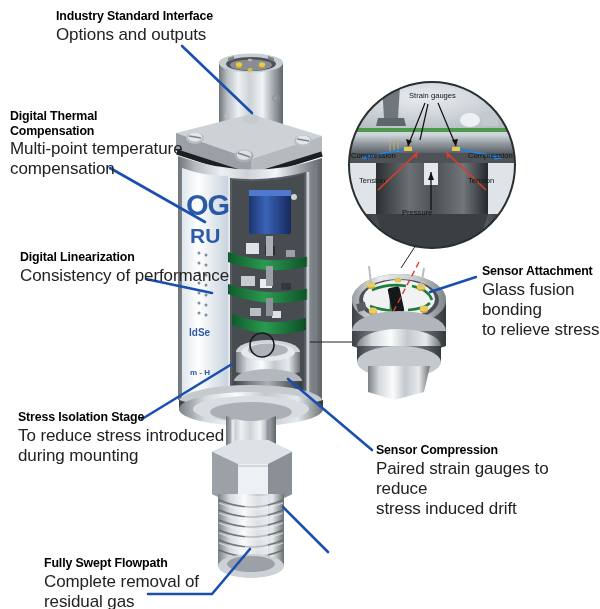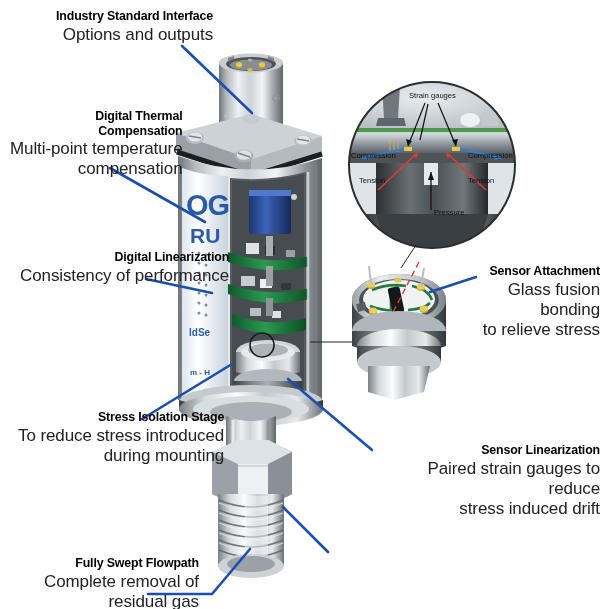--- a/index.html
+++ b/index.html
@@ -18,21 +18,20 @@
   }
   #artwork {
     position: absolute;
     left: 0; top: 0;
     width: 600px; height: 609px;
   }
   .callout {
     position: absolute;
     color: #000000;
     line-height: 1.18;
-    text-align: right;
   }
   .callout .title {
     font-size: 12.4px;
     font-weight: bold;
     letter-spacing: -0.15px;
     white-space: pre-line;
   }
   .callout .sub {
     font-size: 17px;
     font-weight: normal;
@@ -406,21 +405,21 @@
       <line x1="372" y1="450" x2="288" y2="379"></line>
       <line x1="328" y1="552" x2="283" y2="507"></line>
     </g>
   </svg>
 
   <div class="inset-label" style="left:409px; top:91px;">Strain gauges</div>
   <div class="inset-label" style="left:351px; top:151px;">Compression</div>
   <div class="inset-label" style="left:468px; top:151px;">Compression</div>
   <div class="inset-label" style="left:359px; top:176px;">Tension</div>
   <div class="inset-label" style="left:468px; top:176px;">Tension</div>
-  <div class="inset-label" style="left:434px; top:208px;">Pressure</div>
+  <div class="inset-label" style="left:402px; top:208px;">Pressure</div>
 
   <div class="callout" style="left:56px; top:9px;">
     <div class="title">Industry Standard Interface</div>
     <div class="sub">Options and outputs</div>
   </div>
 
   <div class="callout" style="left:10px; top:109px;">
     <div class="title">Digital Thermal
 Compensation</div>
     <div class="sub">Multi-point temperature
@@ -444,19 +443,19 @@
 residual gas</div>
   </div>
 
   <div class="callout" style="left:482px; top:264px;">
     <div class="title">Sensor Attachment</div>
     <div class="sub">Glass fusion bonding
 to relieve stress</div>
   </div>
 
   <div class="callout" style="left:376px; top:443px;">
-    <div class="title">Sensor Linearization</div>
+    <div class="title">Sensor Compression</div>
     <div class="sub">Paired strain gauges to reduce
 stress induced drift</div>
   </div>
 
 
 </div>
 
 </body></html>

